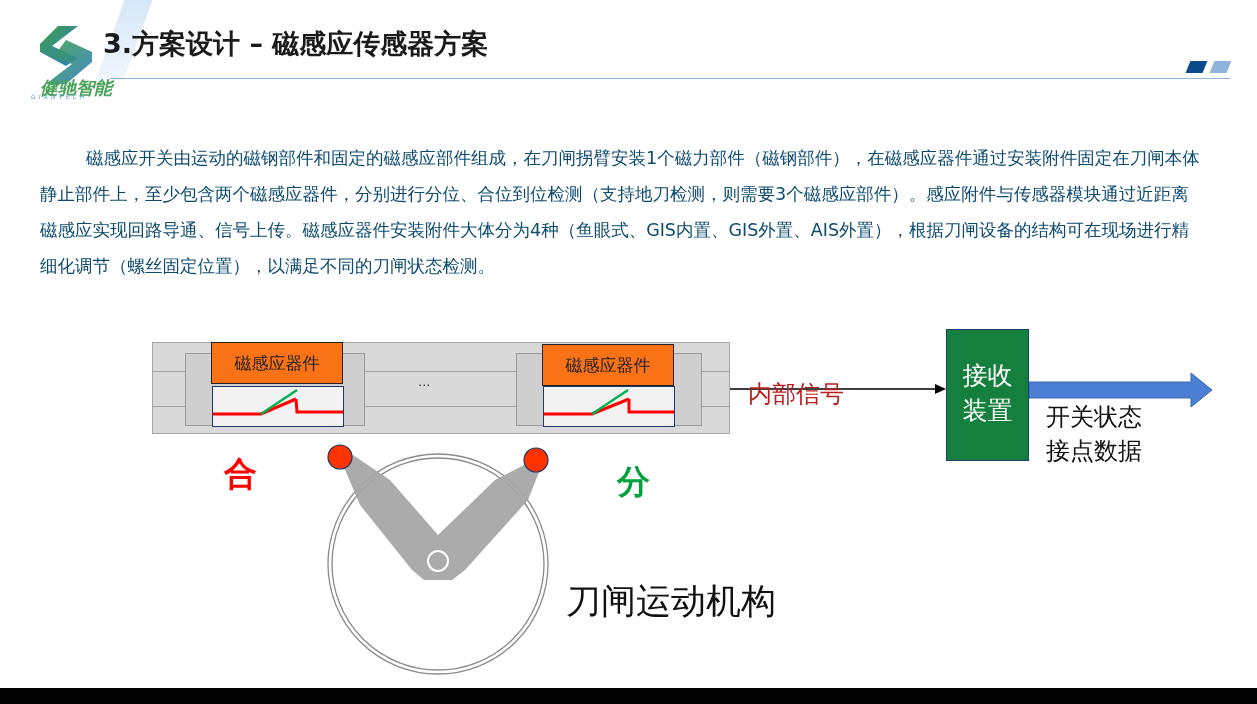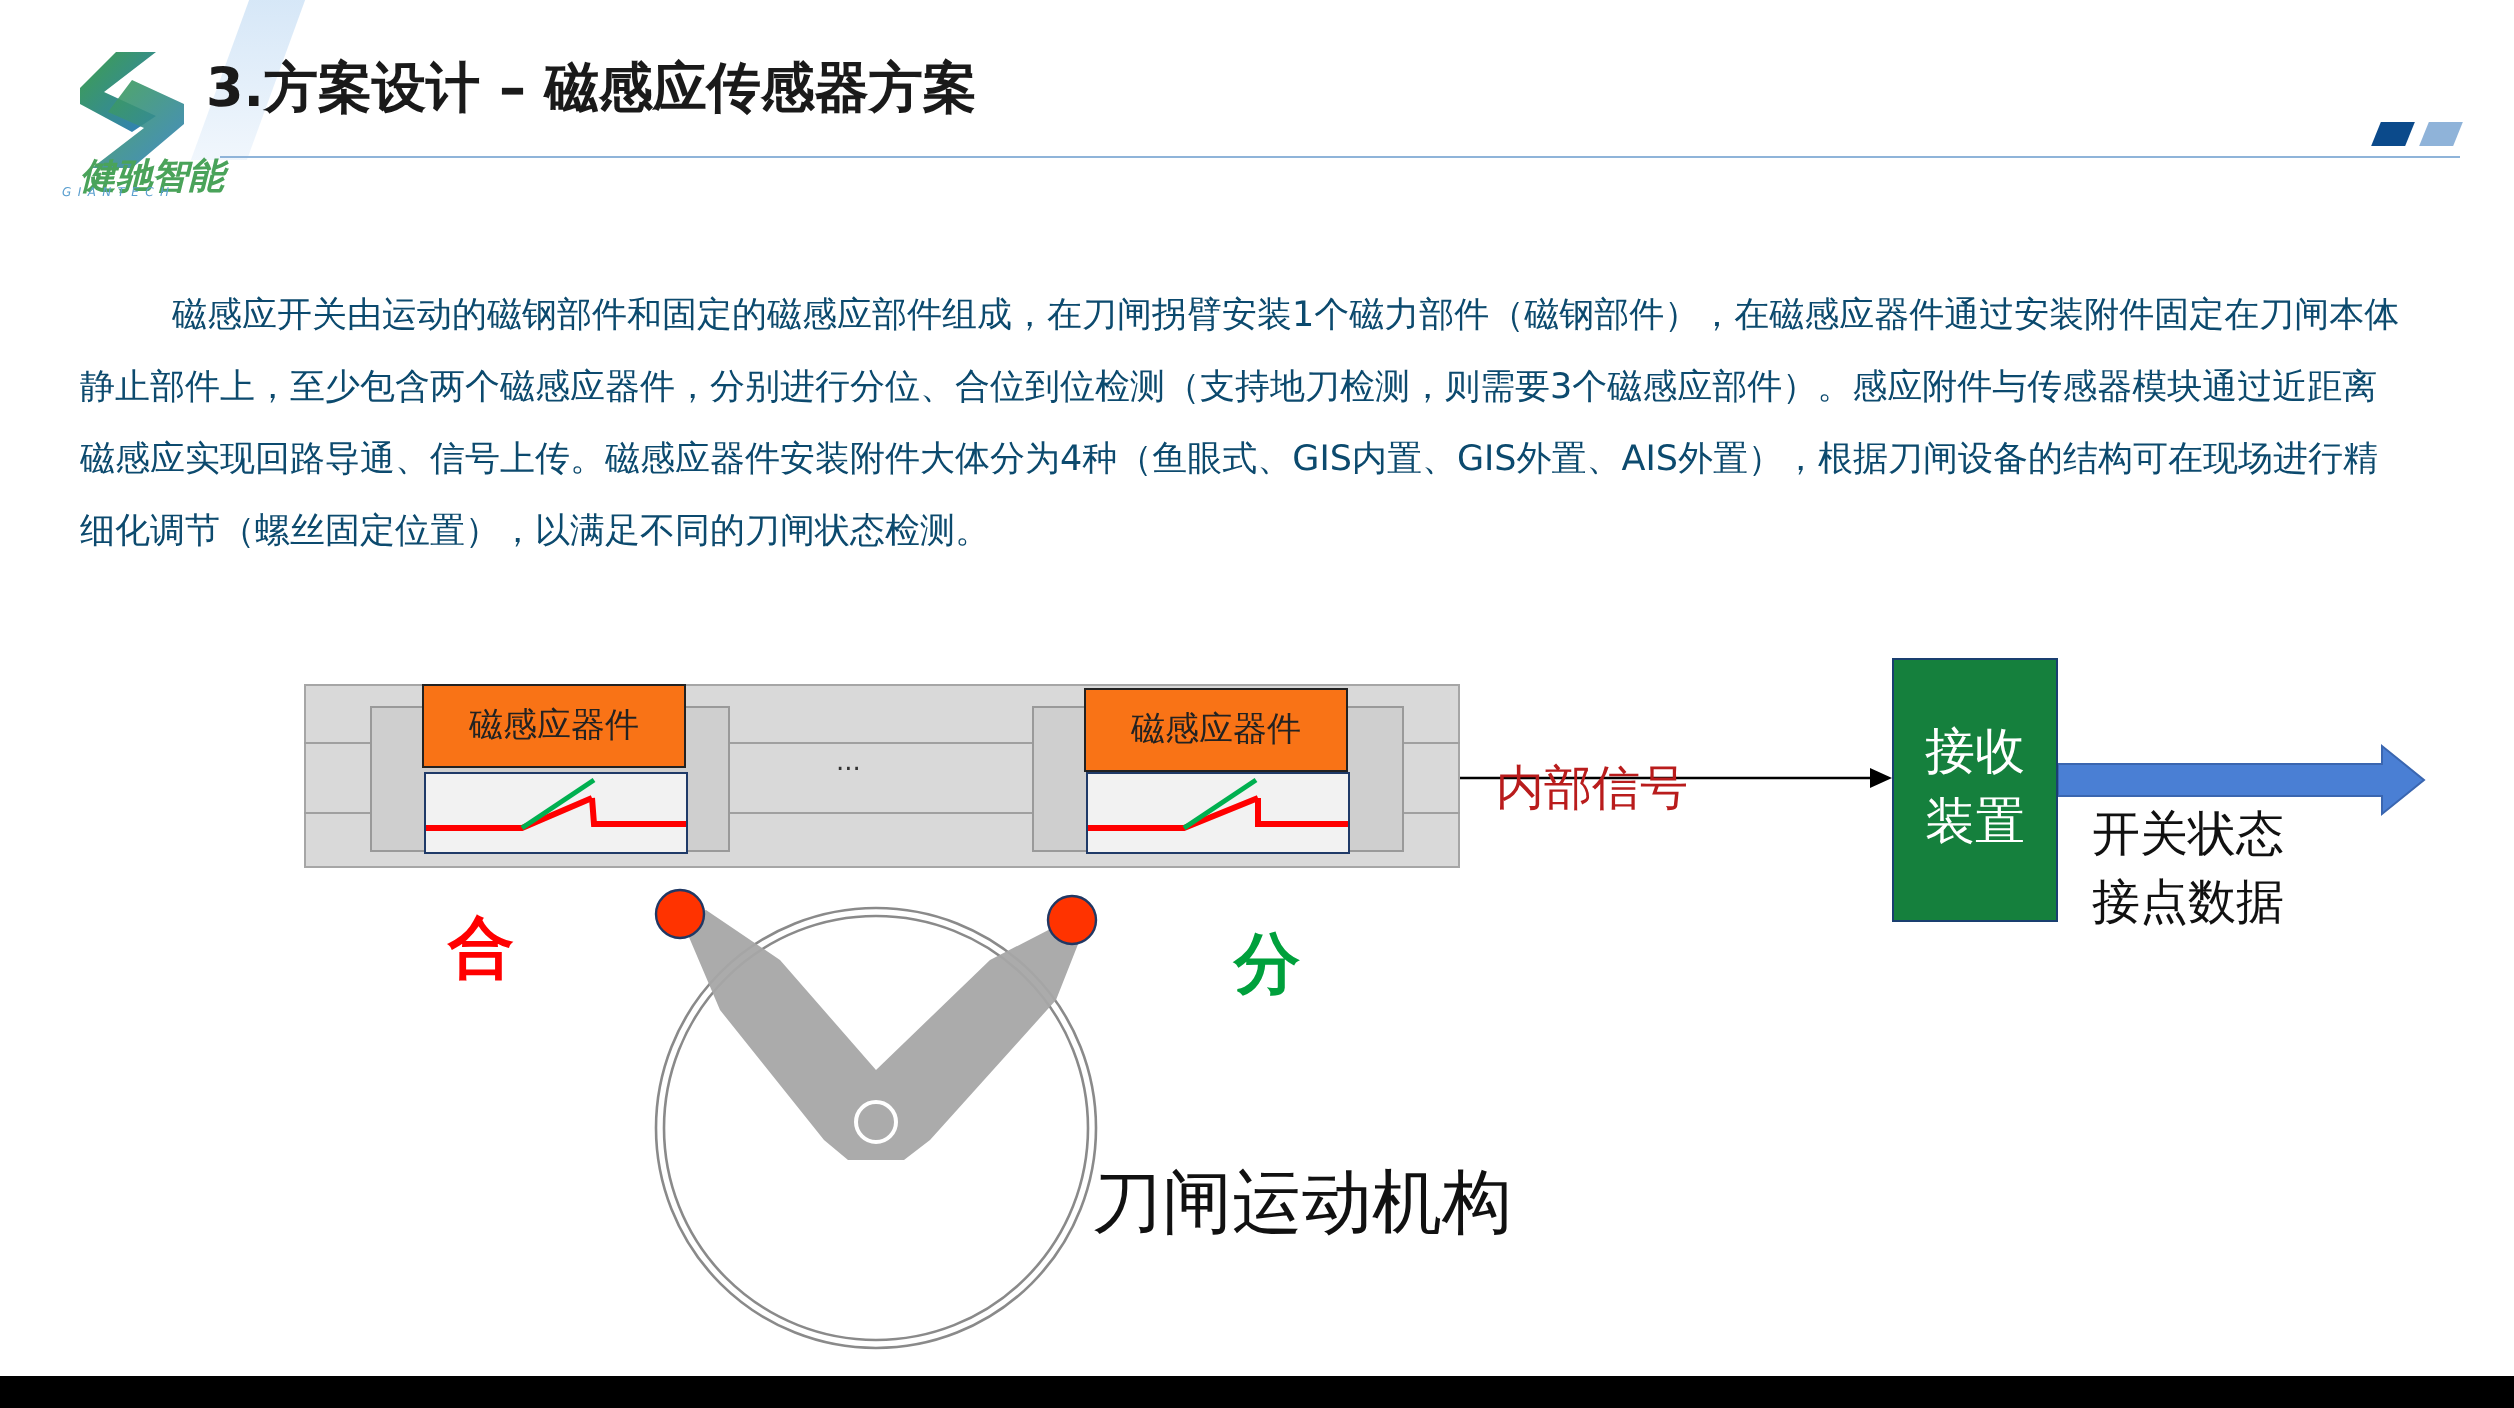--- a/index.html
+++ b/index.html
@@ -20,21 +20,21 @@
   .rail-line { position:absolute; left:152px; width:578px; height:1px; background:#a0a0a0; }
   .carrier { position:absolute; top:353px; height:73px; border:1px solid #9a9a9a; background:#cfcfcf; box-sizing:border-box; }
   .sensor-label { position:absolute; height:42px; background:#f97316; border:1px solid #222; box-sizing:border-box; font-size:17px; color:#222; text-align:center; line-height:40px; }
   .sensor-switch { position:absolute; height:41px; background:#f2f2f2; border:1px solid #1f3a68; box-sizing:border-box; }
   .dots { position:absolute; left:418px; top:374px; font-size:13px; color:#333; }
   .signal-label { position:absolute; left:748px; top:346px; font-size:24px; color:#b91c1c;margin-top:32px; }
   .receiver { position:absolute; left:946px; top:329px; width:83px; height:132px; background:#15803d; border:1px solid #1a3f70; box-sizing:border-box; color:#fff; font-size:25px; line-height:35px; text-align:center; padding-top:28px; }
   .out-label { position:absolute; left:1046px; top:400px; font-size:24px; color:#111; line-height:34px; }
   .state-close { position:absolute; left:224px; top:452px; font-size:33px; font-weight:bold; color:#ff0000; }
   .state-open { position:absolute; left:617px; top:460px; font-size:33px; font-weight:bold; color:#00a03c; }
-  .mech-label { position:absolute; left:546px; top:578px; font-size:35px; color:#111; font-family:"DejaVu Serif", serif; }
+  .mech-label { position:absolute; left:566px; top:578px; font-size:35px; color:#111; font-family:"DejaVu Serif", serif; }
   svg.abs { position:absolute; left:0; top:0; }
 </style>
 </head>
 <body>
 
 <div class="slide">
 
   <div class="stripe"></div>
 
   <svg class="logo" viewBox="0 0 80 78">

